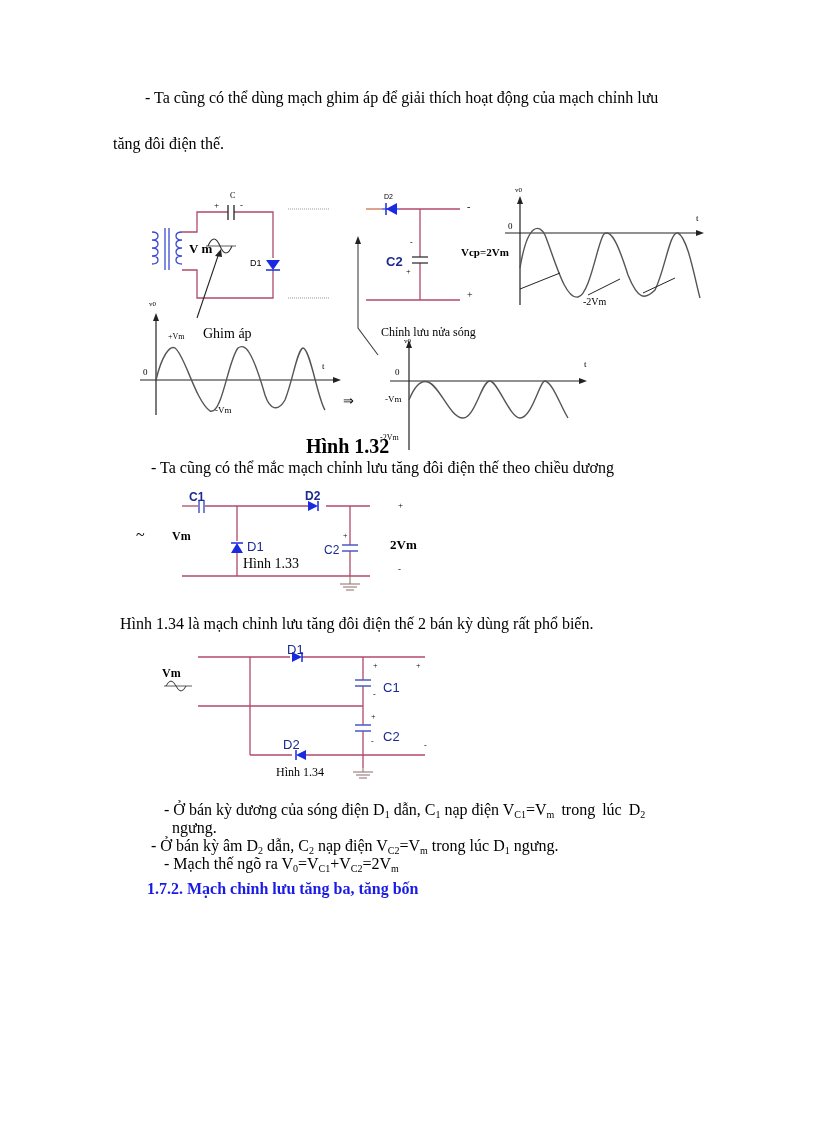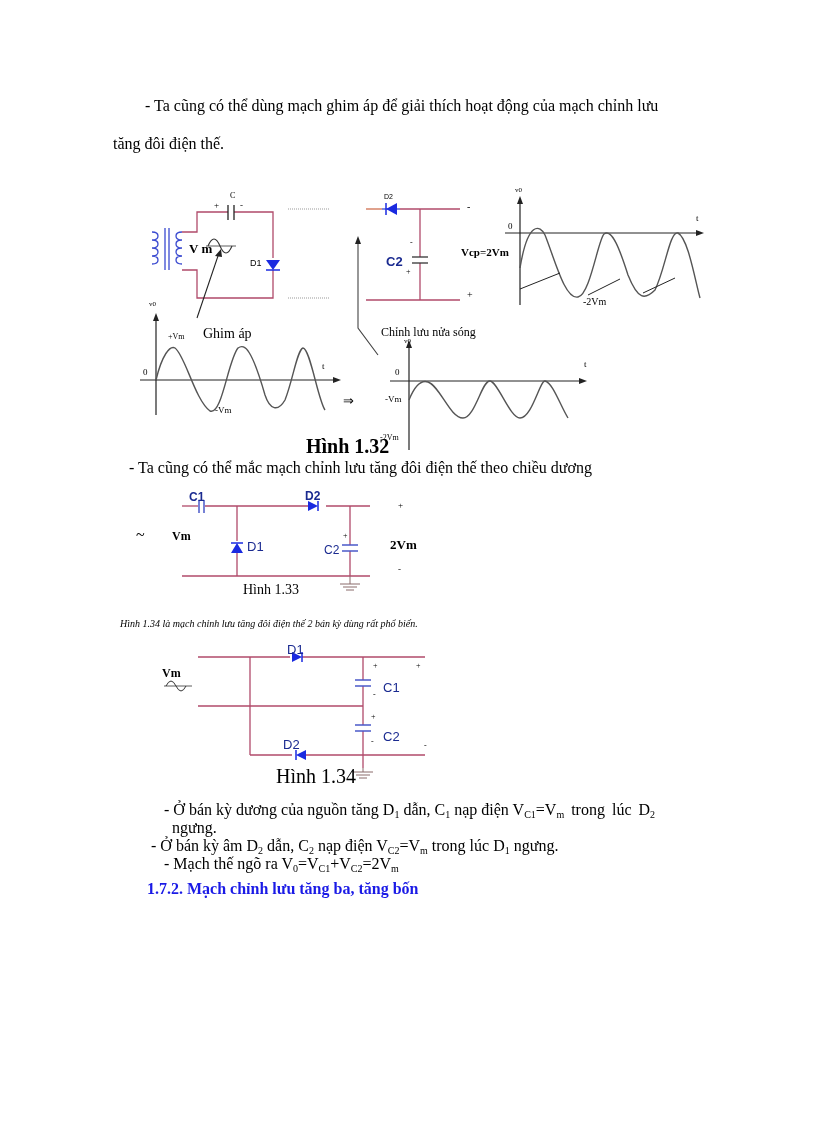--- a/index.html
+++ b/index.html
@@ -8,21 +8,21 @@
   .abs { position: absolute; }
   .para { font-size: 16px; line-height: 20px; white-space: nowrap; }
   .heading { color: #1a1ae6; font-weight: bold; font-size: 16px; }
   sub { font-size: 10px; vertical-align: -3px; line-height: 0; }
   svg text { font-family: "Liberation Serif", serif; }
   svg .s { font-family: "Liberation Sans", sans-serif; }
 </style>
 </head>
 <body>
 
-<div class="abs para" style="left:145px; top:96px;">- Ta cũng có thể dùng mạch ghim áp để giải thích hoạt động của mạch chỉnh lưu</div>
+<div class="abs para" style="left:145px; top:88px;">- Ta cũng có thể dùng mạch ghim áp để giải thích hoạt động của mạch chỉnh lưu</div>
 <div class="abs para" style="left:113px; top:134px;">tăng đôi điện thế.</div>
 
 <svg class="abs" style="left:140px; top:180px;" width="600" height="275" viewBox="140 180 600 275">
 
   <g stroke="#3a4ad0" fill="none" stroke-width="1.3">
     <path d="M152,232 c8,0 8,8 0,8 c8,0 8,8 0,8 c8,0 8,8 0,8 c8,0 8,8 0,8"></path>
     <path d="M182,232 c-8,0 -8,8 0,8 c-8,0 -8,8 0,8 c-8,0 -8,8 0,8 c-8,0 -8,8 0,8"></path>
     <line x1="165" y1="228" x2="165" y2="270"></line>
     <line x1="169" y1="228" x2="169" y2="270"></line>
   </g>
@@ -117,21 +117,21 @@
     <text x="404" y="343" font-size="7">v0</text>
     <text x="395" y="375" font-size="9">0</text>
     <text x="584" y="367" font-size="9">t</text>
     <text x="385" y="402" font-size="9">-Vm</text>
     <text x="380" y="440" font-size="8">-2Vm</text>
     <path d="M409,400 C415,385 422,380 428,382 C440,386 450,418 463,418 C475,418 482,380 490,381 C498,382 510,418 520,418 C532,418 540,380 545,381 C553,383 560,405 568,418" stroke="#555" fill="none" stroke-width="1.4"></path>
   </g>
 </svg>
 <div class="abs" style="left:306px; top:435px; font-size:20px; font-weight:bold;">Hình 1.32</div>
 
-<div class="abs para" style="left:129px; top:458px;">- Ta cũng có thể mắc mạch chỉnh lưu tăng đôi điện thế theo chiều dương</div>
+<div class="abs para" style="left:151px; top:458px;">- Ta cũng có thể mắc mạch chỉnh lưu tăng đôi điện thế theo chiều dương</div>
 
 <svg class="abs" style="left:130px; top:480px;" width="320" height="120" viewBox="130 480 320 120">
   <g stroke="#b04a6a" stroke-width="1.3" fill="none">
     <line x1="182" y1="506" x2="198" y2="506"></line>
     <line x1="205" y1="506" x2="308" y2="506"></line>
     <line x1="326" y1="506" x2="370" y2="506"></line>
     <line x1="237" y1="506" x2="237" y2="541"></line>
     <line x1="237" y1="553" x2="237" y2="576"></line>
     <line x1="350" y1="506" x2="350" y2="545"></line>
     <line x1="350" y1="551" x2="350" y2="576"></line>
@@ -159,23 +159,23 @@
   <text x="390" y="549" font-size="13" font-weight="bold">2Vm</text>
   <text x="136" y="540" font-size="16">~</text>
   <text x="172" y="540" font-size="12" font-weight="bold">Vm</text>
   <g stroke="#8a6a6a" stroke-width="1">
     <line x1="350" y1="576" x2="350" y2="584"></line>
     <line x1="340" y1="584" x2="360" y2="584"></line>
     <line x1="343" y1="587" x2="357" y2="587"></line>
     <line x1="346" y1="590" x2="354" y2="590"></line>
   </g>
 </svg>
-<div class="abs" style="left:243px; top:582px; font-size:14px;">Hình 1.33</div>
-
-<div class="abs para" style="left:120px; top:614px; font-size:10px;font-style:italic;">Hình 1.34 là mạch chỉnh lưu tăng đôi điện thế 2 bán kỳ dùng rất phổ biến.</div>
+<div class="abs" style="left:243px; top:556px; font-size:14px;">Hình 1.33</div>
+
+<div class="abs para" style="left:120px; top:614px; font-size:16px;">Hình 1.34 là mạch chỉnh lưu tăng đôi điện thế 2 bán kỳ dùng rất phổ biến.</div>
 
 <svg class="abs" style="left:150px; top:636px;" width="290" height="150" viewBox="150 636 290 150">
   <g stroke="#b04a6a" stroke-width="1.3" fill="none">
     <line x1="198" y1="657" x2="290" y2="657"></line>
     <line x1="302" y1="657" x2="425" y2="657"></line>
     <line x1="198" y1="706" x2="363" y2="706"></line>
     <line x1="250" y1="657" x2="250" y2="755"></line>
     <line x1="250" y1="755" x2="292" y2="755"></line>
     <line x1="306" y1="755" x2="425" y2="755"></line>
     <line x1="363" y1="657" x2="363" y2="680"></line>
@@ -207,24 +207,24 @@
   <text x="162" y="677" font-size="12" font-weight="bold">Vm</text>
   <path d="M166,686 q5,-10 10,0 q5,10 10,0" stroke="#333" fill="none" stroke-width="1"></path>
   <line x1="164" y1="686" x2="192" y2="686" stroke="#333" stroke-width="0.8"></line>
   <g stroke="#8a6a6a" stroke-width="1">
     <line x1="363" y1="768" x2="363" y2="772"></line>
     <line x1="353" y1="772" x2="373" y2="772"></line>
     <line x1="356" y1="775" x2="370" y2="775"></line>
     <line x1="359" y1="778" x2="367" y2="778"></line>
   </g>
 </svg>
-<div class="abs" style="left:276px; top:765px; font-size:20px;">Hình 1.34</div>
+<div class="abs" style="left:276px; top:765px; font-size:12px;">Hình 1.34</div>
 
 <div class="abs para" style="left:164px; top:800px;">
-  <span>- Ở bán kỳ dương của nguồn tăng D</span><sub>1</sub><span> dẫn, C</span><sub>1</sub><span> nạp điện V</span><sub>C1</sub><span>=V</span><sub>m</sub><span style="word-spacing:3px;"> trong lúc D</span><sub>2</sub>
+  <span>- Ở bán kỳ dương của sóng điện D</span><sub>1</sub><span> dẫn, C</span><sub>1</sub><span> nạp điện V</span><sub>C1</sub><span>=V</span><sub>m</sub><span style="word-spacing:3px;"> trong lúc D</span><sub>2</sub>
 </div>
 <div class="abs para" style="left:172px; top:818px;">ngưng.</div>
 <div class="abs para" style="left:151px; top:836px;">
   <span>- Ở bán kỳ âm D</span><sub>2</sub><span> dẫn, C</span><sub>2</sub><span> nạp điện V</span><sub>C2</sub><span>=V</span><sub>m</sub><span> trong lúc D</span><sub>1</sub><span> ngưng.</span>
 </div>
 <div class="abs para" style="left:164px; top:854px;">
   <span>- Mạch thế ngõ ra V</span><sub>0</sub><span>=V</span><sub>C1</sub><span>+V</span><sub>C2</sub><span>=2V</span><sub>m</sub>
 </div>
 
 <div class="abs heading" style="left:147px; top:880px;text-align:center;">1.7.2. Mạch chỉnh lưu tăng ba, tăng bốn</div>

